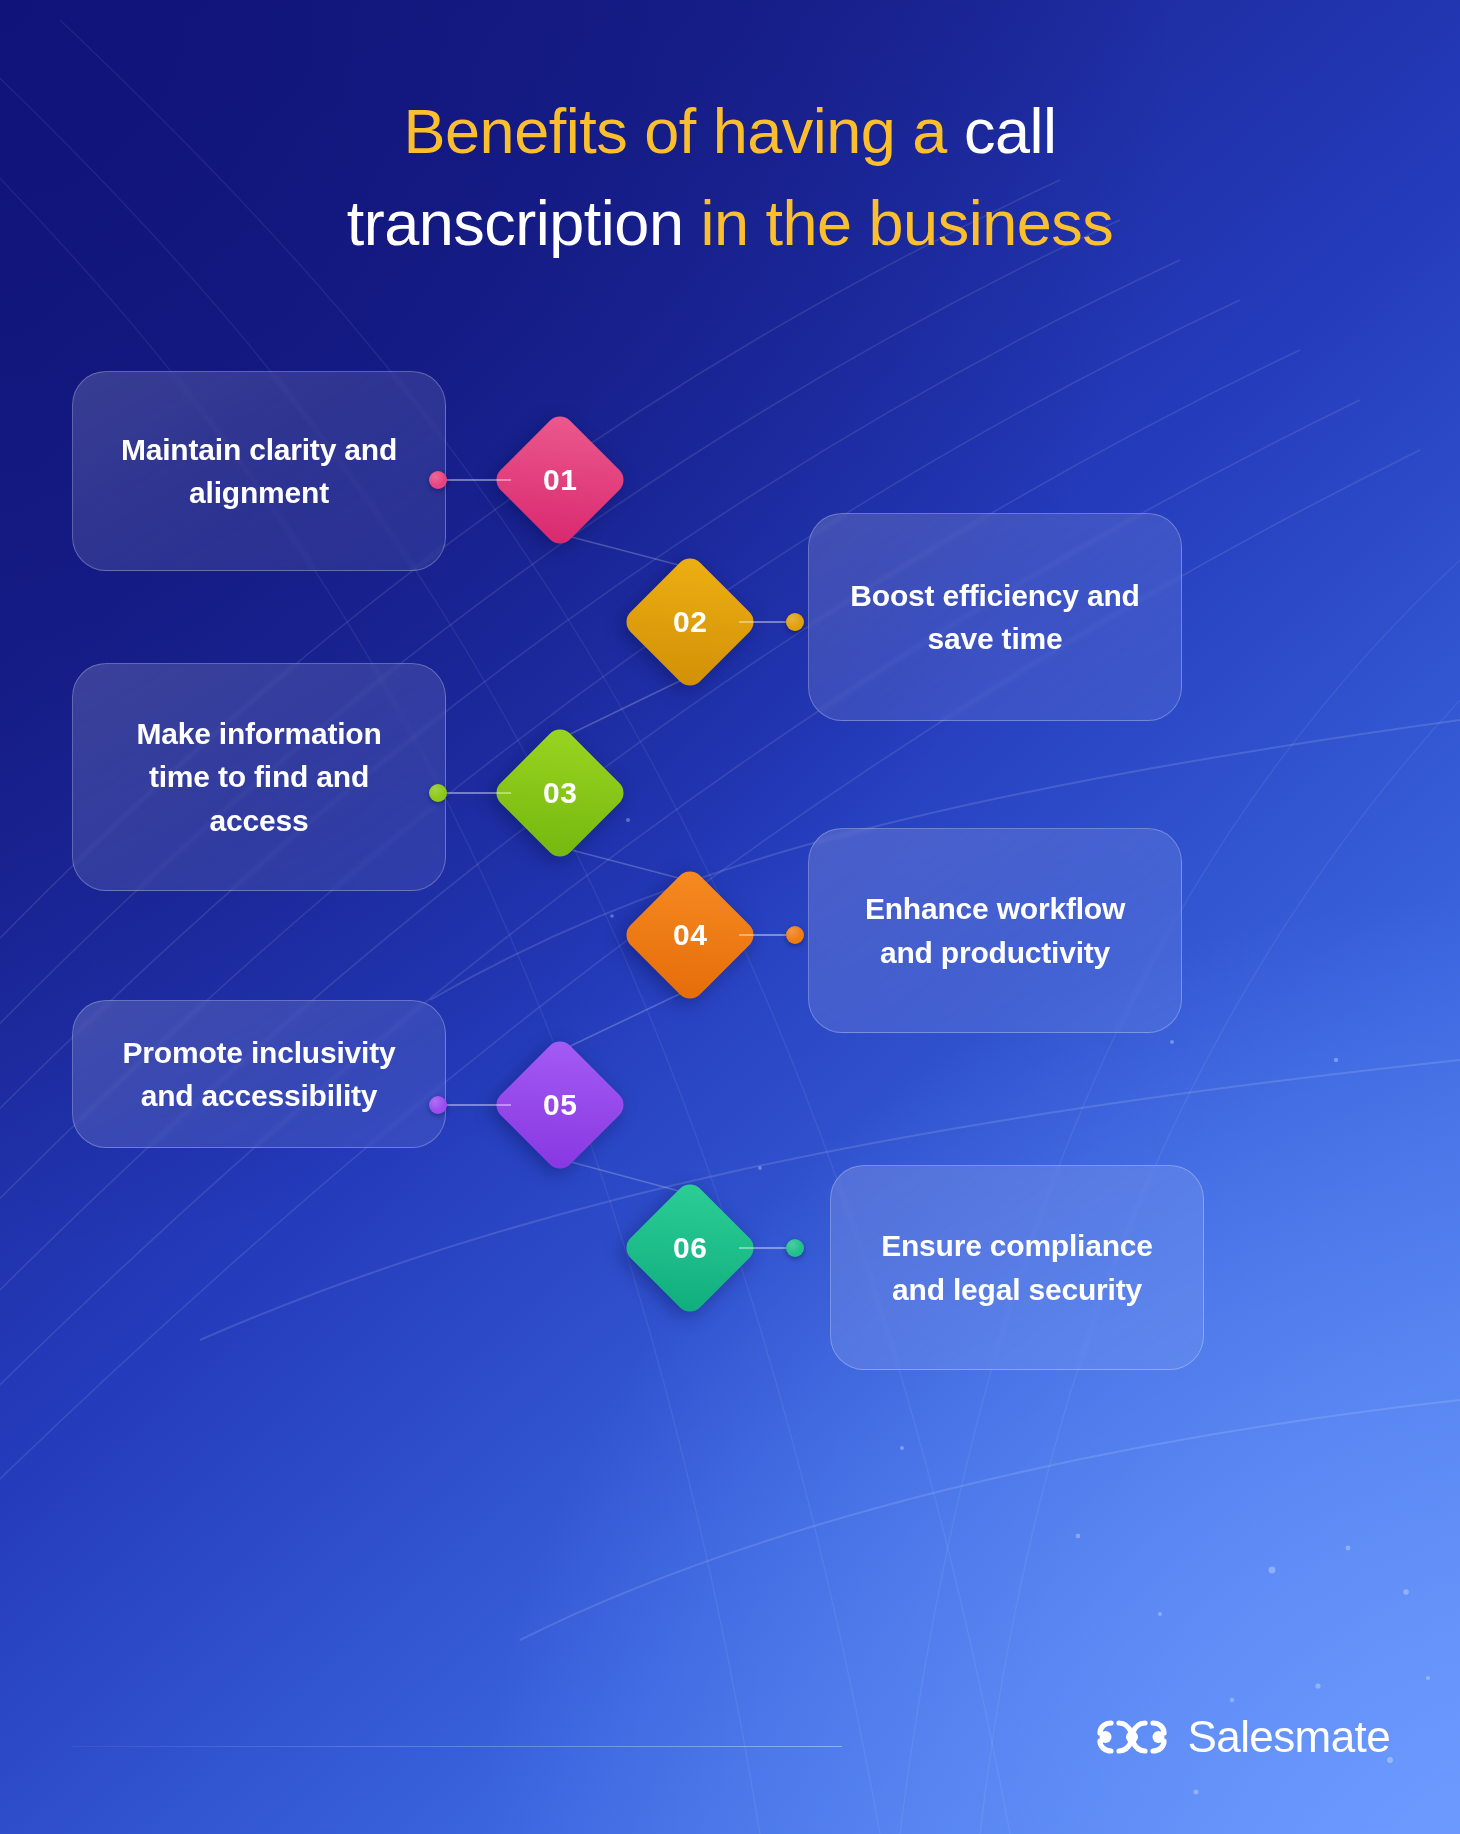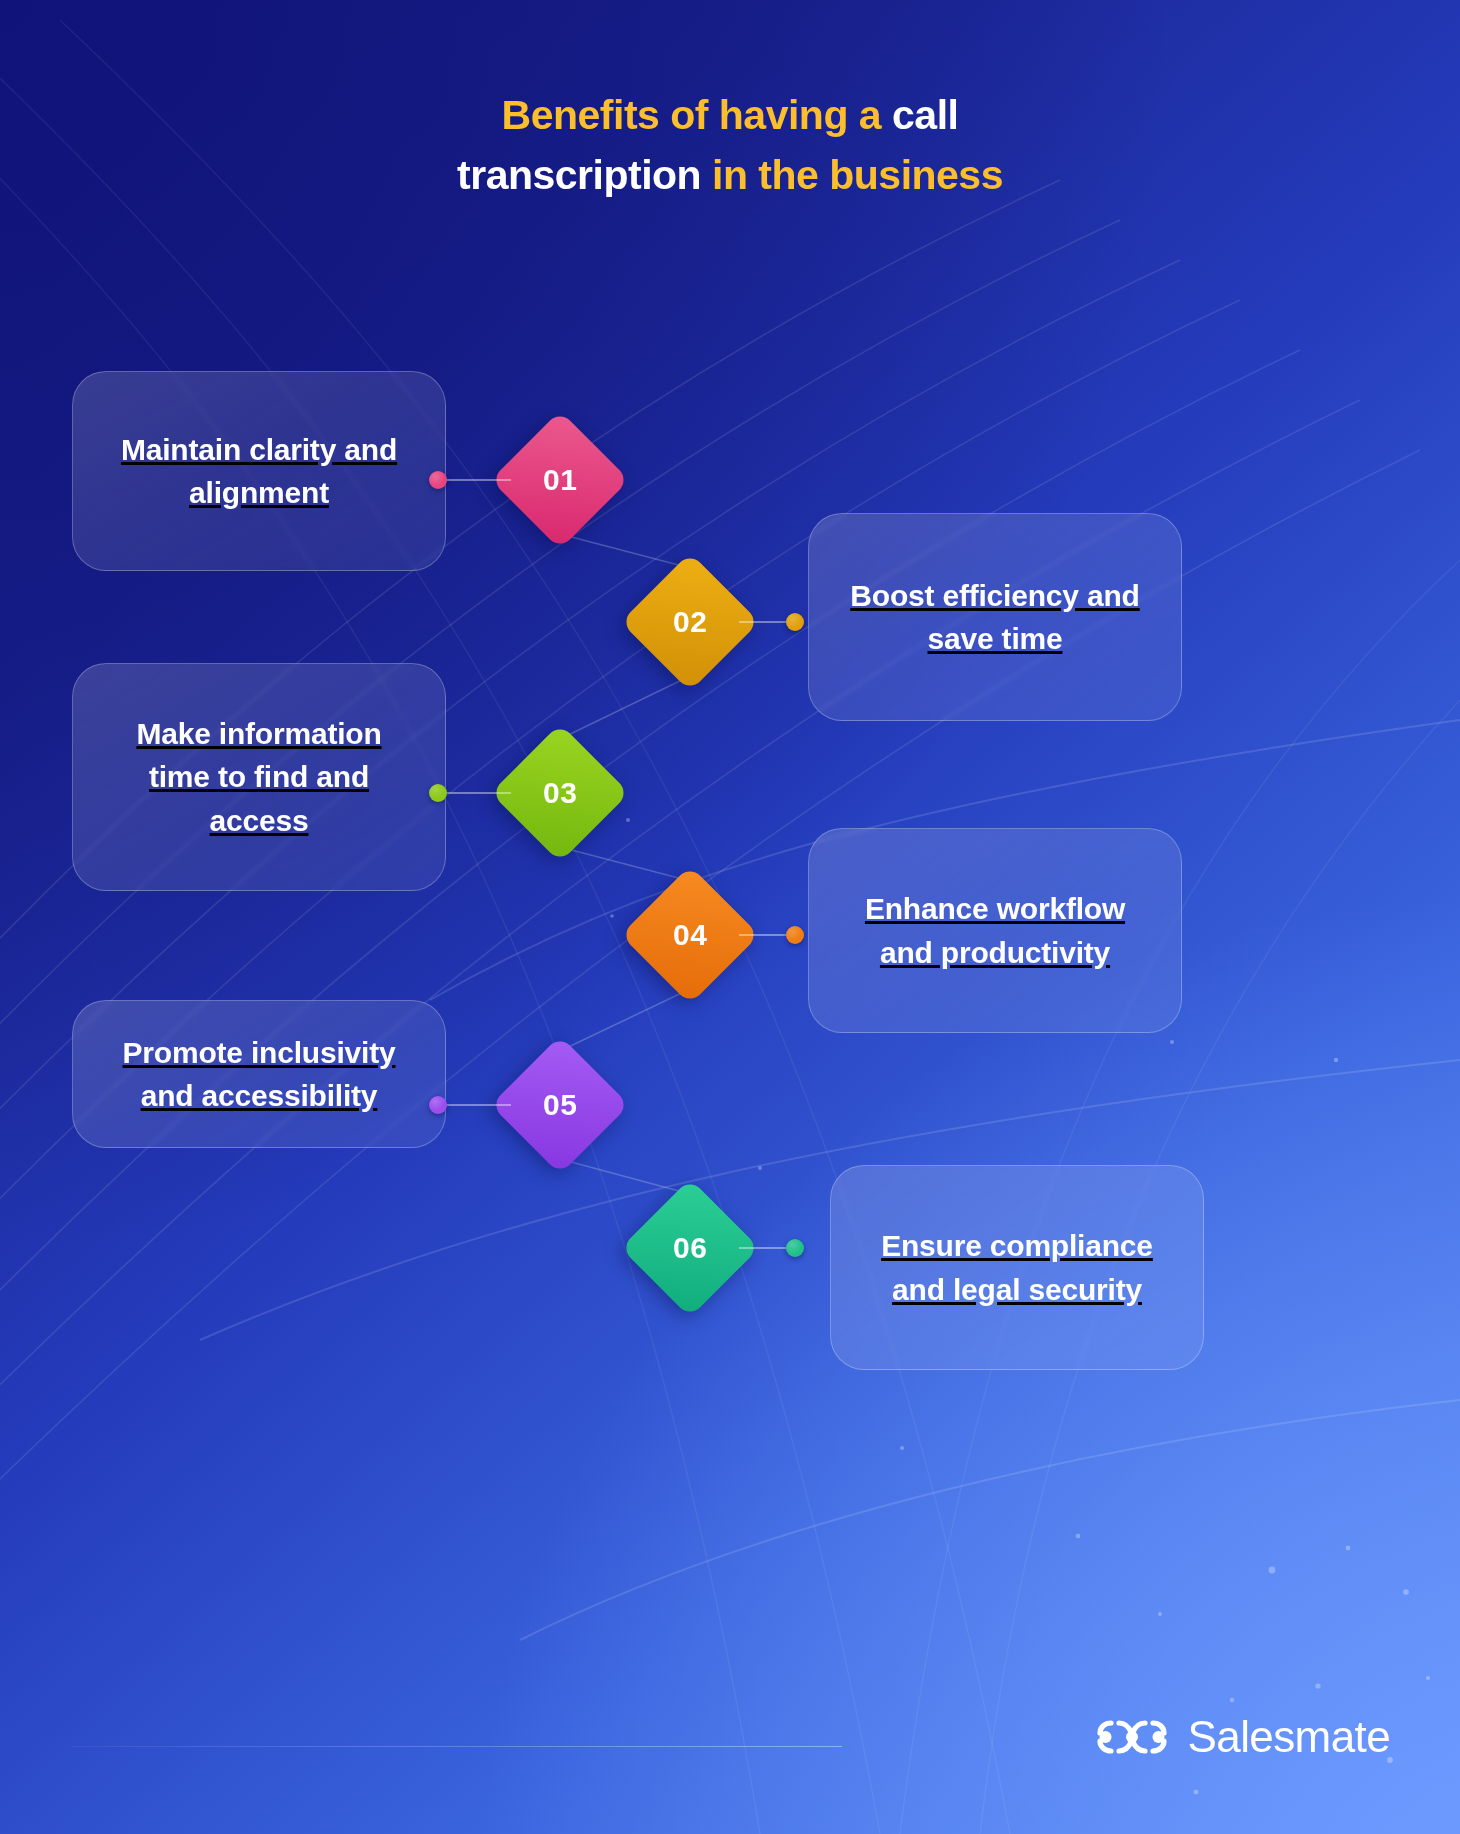--- a/index.html
+++ b/index.html
@@ -23,38 +23,37 @@
   
   .bg-layer { position:absolute; inset:0; pointer-events:none; }
   .bg-layer svg { width:100%; height:100%; display:block; }
 
   
   .title-wrap {
     position:absolute; left:0; right:0; top:86px;
     text-align:center; padding:0 120px;
   }
   .title {
-    font-size:41px; line-height:1.46;
-    font-weight:bold; letter-spacing:-0.5px;
+    font-size:63px; line-height:1.46;
+    font-weight:normal; letter-spacing:-0.5px;
     color:#ffffff;
   }
   .title .hl { color:#fbbe2c; }
 
   
   .flow { position:absolute; left:0; top:0; width:1460px; height:1834px; }
 
   .card {
     position:absolute;
     background:linear-gradient(150deg, rgba(255,255,255,0.165) 0%, rgba(255,255,255,0.105) 55%, rgba(255,255,255,0.075) 100%);
     border:1px solid rgba(255,255,255,0.26);
     border-radius:34px;
     display:flex; align-items:center; justify-content:center;
     padding:38px 34px;
     backdrop-filter:blur(2px);
-    text-decoration:underline;
   }
   .card-text {
     color:#ffffff; font-size:30px; font-weight:bold;
     line-height:1.44; text-align:center; letter-spacing:-0.2px;
   }
 
   .card.left  { left:72px;  width:374px; }
   .card.right { left:808px; width:374px; }
 
   

